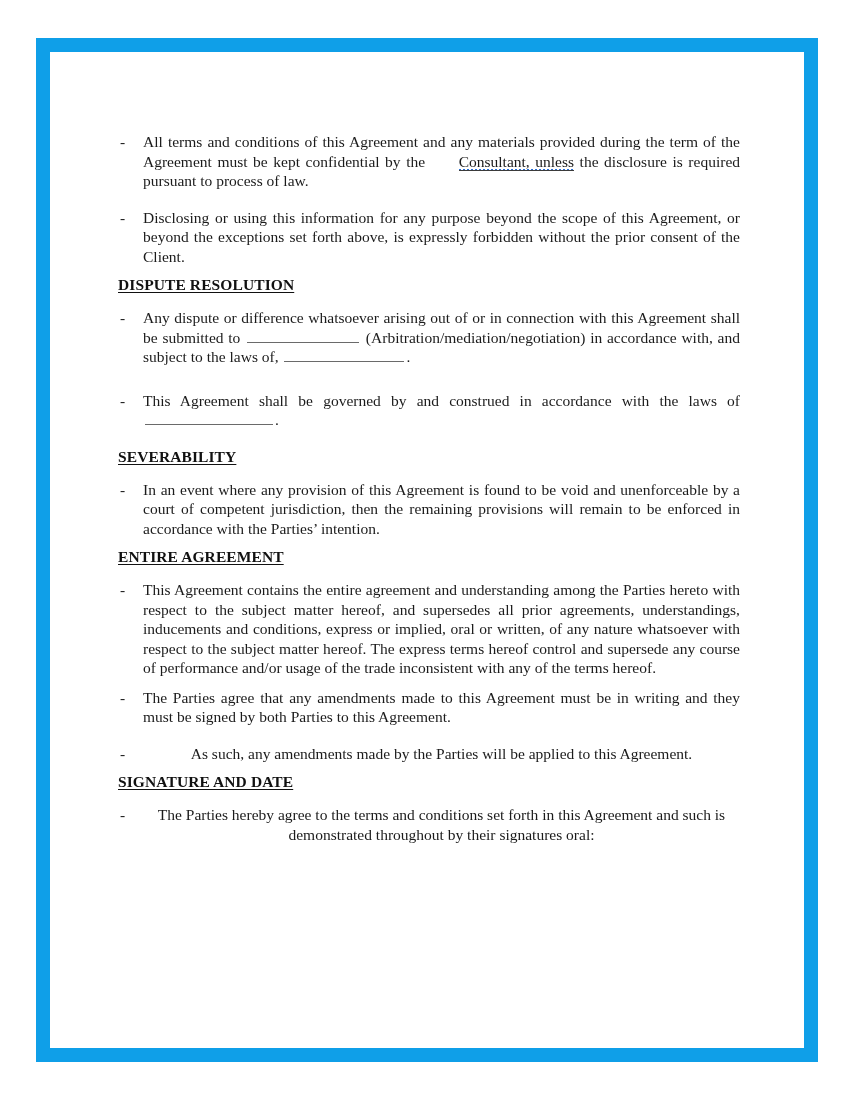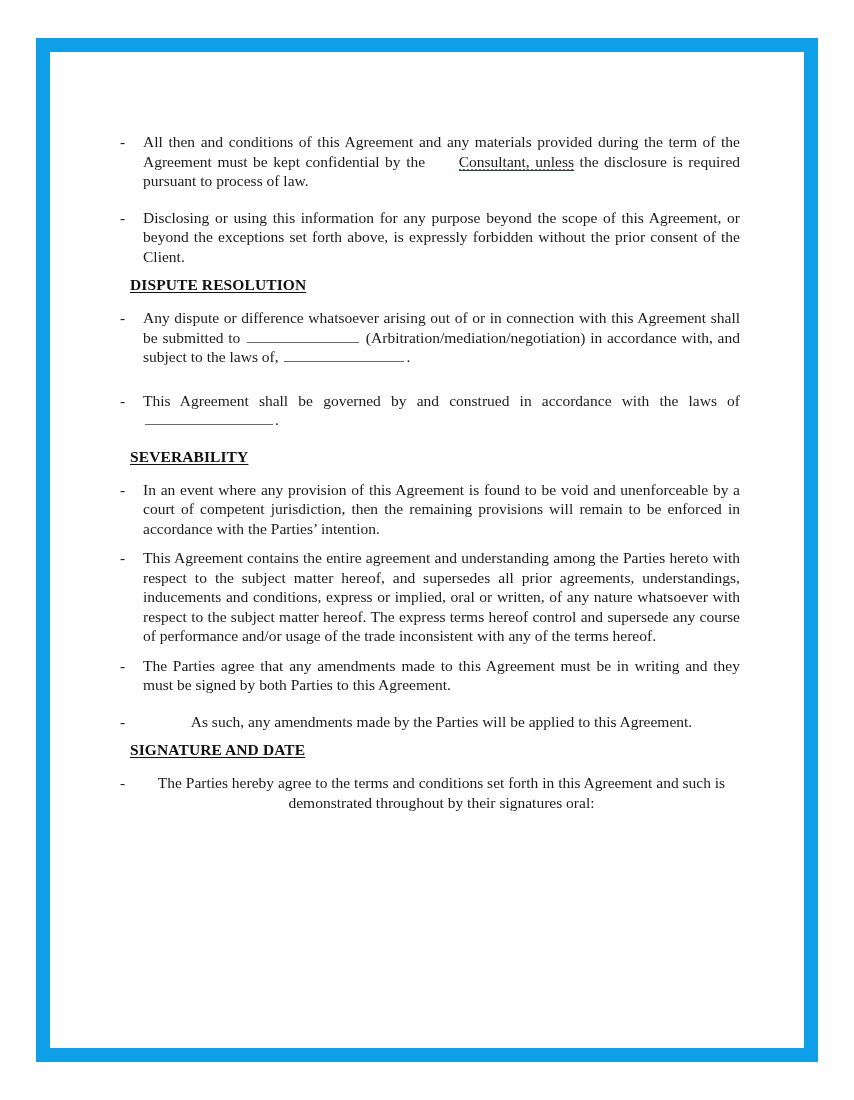--- a/index.html
+++ b/index.html
@@ -53,21 +53,21 @@
   }
 
   .section { margin: 0; }
 
   .heading {
     font-size: 15.5px;
     font-weight: bold;
     letter-spacing: 0.1px;
     text-decoration: underline;
     text-underline-offset: 2px;
-    margin: 0 0 14px 12px;
+    margin: 0 0 14px 0;
     color: #111111;
   }
 
   .bullet {
     display: flex;
     align-items: flex-start;
     margin: 0 0 17px 0;
   }
   .bullet:last-child { margin-bottom: 0; }
 
@@ -126,21 +126,21 @@
 <div id="page">
   <div id="blue-frame">
     <div id="sheet">
 
       <div id="doc-body">
 
         <div class="section">
 
           <div class="bullet">
             <span class="dash">-</span>
-            <span class="btext"><span>All then and conditions of this Agreement and any materials provided during the term of the Agreement must be kept confidential by the </span><span class="squiggle">Consultant, unless</span><span> the disclosure is required pursuant to process of law.</span></span>
+            <span class="btext"><span>All terms and conditions of this Agreement and any materials provided during the term of the Agreement must be kept confidential by the </span><span class="squiggle">Consultant, unless</span><span> the disclosure is required pursuant to process of law.</span></span>
           </div>
 
           <div class="bullet">
             <span class="dash">-</span>
             <span class="btext">Disclosing or using this information for any purpose beyond the scope of this Agreement, or beyond the exceptions set forth above, is expressly forbidden without the prior consent of the Client.</span>
           </div>
 
         </div>
 
         <div class="gap-sm"></div>
@@ -168,20 +168,21 @@
           <div class="heading">SEVERABILITY</div>
           <div class="bullet">
             <span class="dash">-</span>
             <span class="btext">In an event where any provision of this Agreement is found to be void and unenforceable by a court of competent jurisdiction, then the remaining provisions will remain to be enforced in accordance with the Parties’ intention.</span>
           </div>
         </div>
 
         <div class="gap-sm"></div>
 
         <div class="section">
+          <div class="heading">ENTIRE AGREEMENT</div>
           <div class="bullet">
             <span class="dash">-</span>
             <span class="btext">This Agreement contains the entire agreement and understanding among the Parties hereto with respect to the subject matter hereof, and supersedes all prior agreements, understandings, inducements and conditions, express or implied, oral or written, of any nature whatsoever with respect to the subject matter hereof. The express terms hereof control and supersede any course of performance and/or usage of the trade inconsistent with any of the terms hereof.</span>
           </div>
         </div>
 
         <div class="gap-sm"></div>
 
         <div class="section">
 

